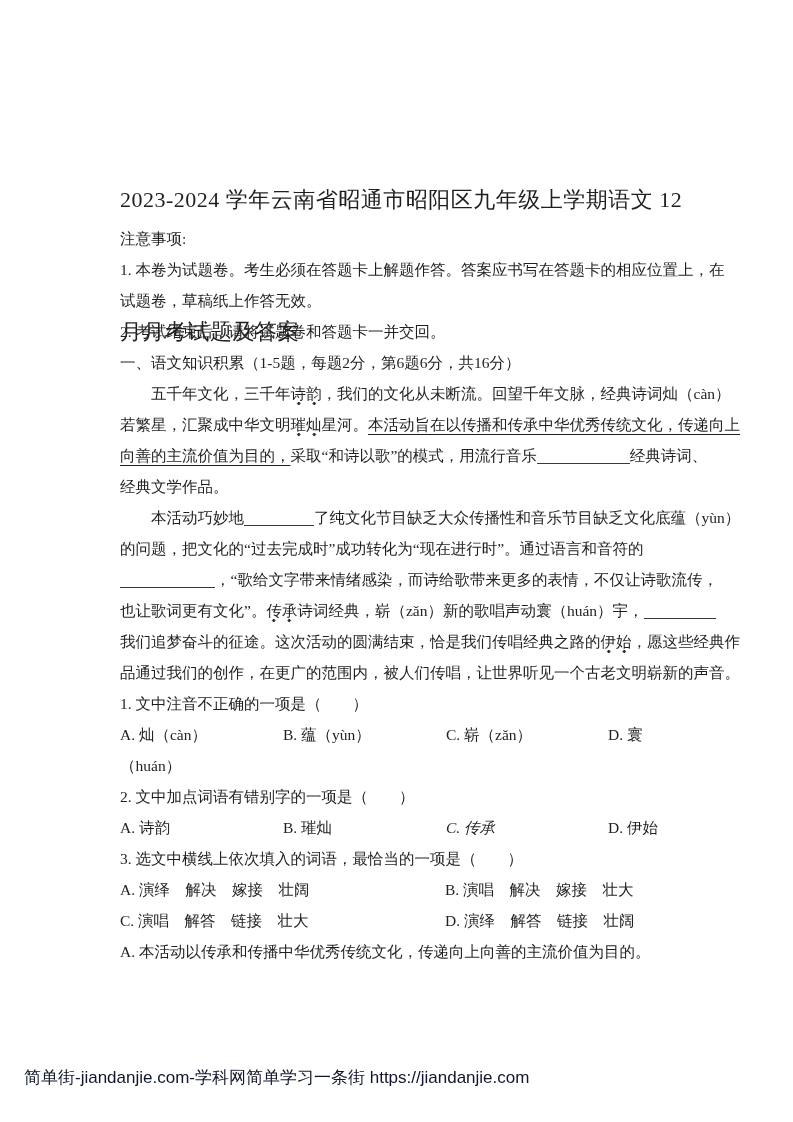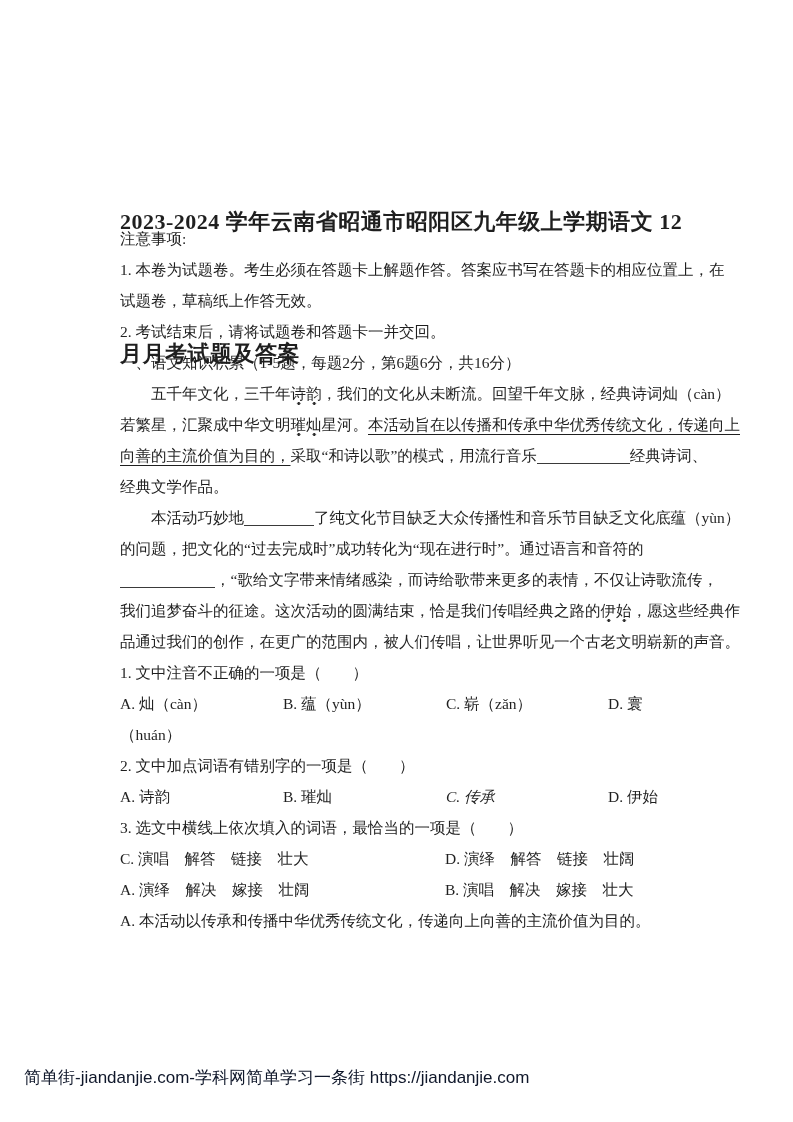--- a/index.html
+++ b/index.html
@@ -5,22 +5,22 @@
   html,body{margin:0;padding:0;background:#ffffff;}
   .page{
     position:relative;
     width:793px;height:1122px;
     background:#ffffff;
     overflow:hidden;
     font-family:"Liberation Serif","DejaVu Serif",serif;
     color:#1f1f1f;
   }
   .doc-title{
-    position:absolute;left:120px;top:112px;width:565px;
-    font-size:22px;font-weight:bold;line-height:44px;
+    position:absolute;left:120px;top:90px;width:565px;
+    font-size:22px;font-weight:normal;line-height:44px;
     letter-spacing:0.5px;
     white-space:pre;
   }
   .doc-body{
     position:absolute;left:120px;top:188px;width:560px;
     font-size:15.5px;
     margin-top:35px;
   }
   .line{
     height:31px;line-height:31px;
@@ -67,27 +67,28 @@
       <div class="line"><span class="seg">试题卷，草稿纸上作答无效。</span></div>
       <div class="line"><span class="seg">2. 考试结束后，请将试题卷和答题卡一并交回。</span></div>
       <div class="line"><span class="seg">一、语文知识积累（1-5题，每题2分，第6题6分，共16分）</span></div>
       <div class="line"><span class="seg">　　五千年文化，三千年</span><span class="seg em">诗韵</span><span class="seg">，我们的文化从未断流。回望千年文脉，经典诗词灿（càn）</span></div>
       <div class="line"><span class="seg">若繁星，汇聚成中华文明</span><span class="seg em">璀灿</span><span class="seg">星河。</span><span class="seg u">本活动旨在以传播和传承中华优秀传统文化，传递向上</span></div>
       <div class="line"><span class="seg u">向善的主流价值为目的，</span><span class="seg">采取“和诗以歌”的模式，用流行音乐</span><span class="blank" style="width: 93px;"></span><span class="seg">经典诗词、</span></div>
       <div class="line"><span class="seg">经典文学作品。</span></div>
       <div class="line"><span class="seg">　　本活动巧妙地</span><span class="blank" style="width: 70px;"></span><span class="seg">了纯文化节目缺乏大众传播性和音乐节目缺乏文化底蕴（yùn）</span></div>
       <div class="line"><span class="seg">的问题，把文化的“过去完成时”成功转化为“现在进行时”。通过语言和音符的</span></div>
       <div class="line"><span class="blank" style="width: 95px;"></span><span class="seg">，“歌给文字带来情绪感染，而诗给歌带来更多的表情，不仅让诗歌流传，</span></div>
+      <div class="line"><span class="seg">也让歌词更有文化”。</span><span class="seg em">传承</span><span class="seg">诗词经典，崭（zǎn）新的歌唱声动寰（huán）宇，</span><span class="blank" style="width: 72px;"></span></div>
       <div class="line"><span class="seg">我们追梦奋斗的征途。这次活动的圆满结束，恰是我们传唱经典之路的</span><span class="seg em">伊始</span><span class="seg">，愿这些经典作</span></div>
       <div class="line"><span class="seg">品通过我们的创作，在更广的范围内，被人们传唱，让世界听见一个古老文明崭新的声音。</span></div>
       <div class="line"><span class="seg">1. 文中注音不正确的一项是（　　）</span></div>
       <div class="line"><span class="seg col" style="min-width: 163px;">A. 灿（càn）</span><span class="seg col" style="min-width: 163px;">B. 蕴（yùn）</span><span class="seg col" style="min-width: 162px;">C. 崭（zǎn）</span><span class="seg">D. 寰</span></div>
       <div class="line"><span class="seg">（huán）</span></div>
       <div class="line"><span class="seg">2. 文中加点词语有错别字的一项是（　　）</span></div>
       <div class="line"><span class="seg col" style="min-width: 163px;">A. 诗韵</span><span class="seg col" style="min-width: 163px;">B. 璀灿</span><span class="seg col" style="min-width: 162px; font-style: italic;">C. 传承</span><span class="seg">D. 伊始</span></div>
       <div class="line"><span class="seg">3. 选文中横线上依次填入的词语，最恰当的一项是（　　）</span></div>
+      <div class="line"><span class="seg col" style="min-width: 325px;">A. 演绎    解决    嫁接    壮阔</span><span class="seg">B. 演唱    解决    嫁接    壮大</span></div>
       <div class="line"><span class="seg col" style="min-width: 325px;">C. 演唱    解答    链接    壮大</span><span class="seg">D. 演绎    解答    链接    壮阔</span></div>
-      <div class="line"><span class="seg col" style="min-width: 325px;">A. 演绎    解决    嫁接    壮阔</span><span class="seg">B. 演唱    解决    嫁接    壮大</span></div>
       <div class="line"><span class="seg">A. 本活动以传承和传播中华优秀传统文化，传递向上向善的主流价值为目的。</span></div>
     </div>
 
   <div class="footer">简单街-jiandanjie.com-学科网简单学习一条街 https://jiandanjie.com</div>
 </div>
 
 </body></html>

